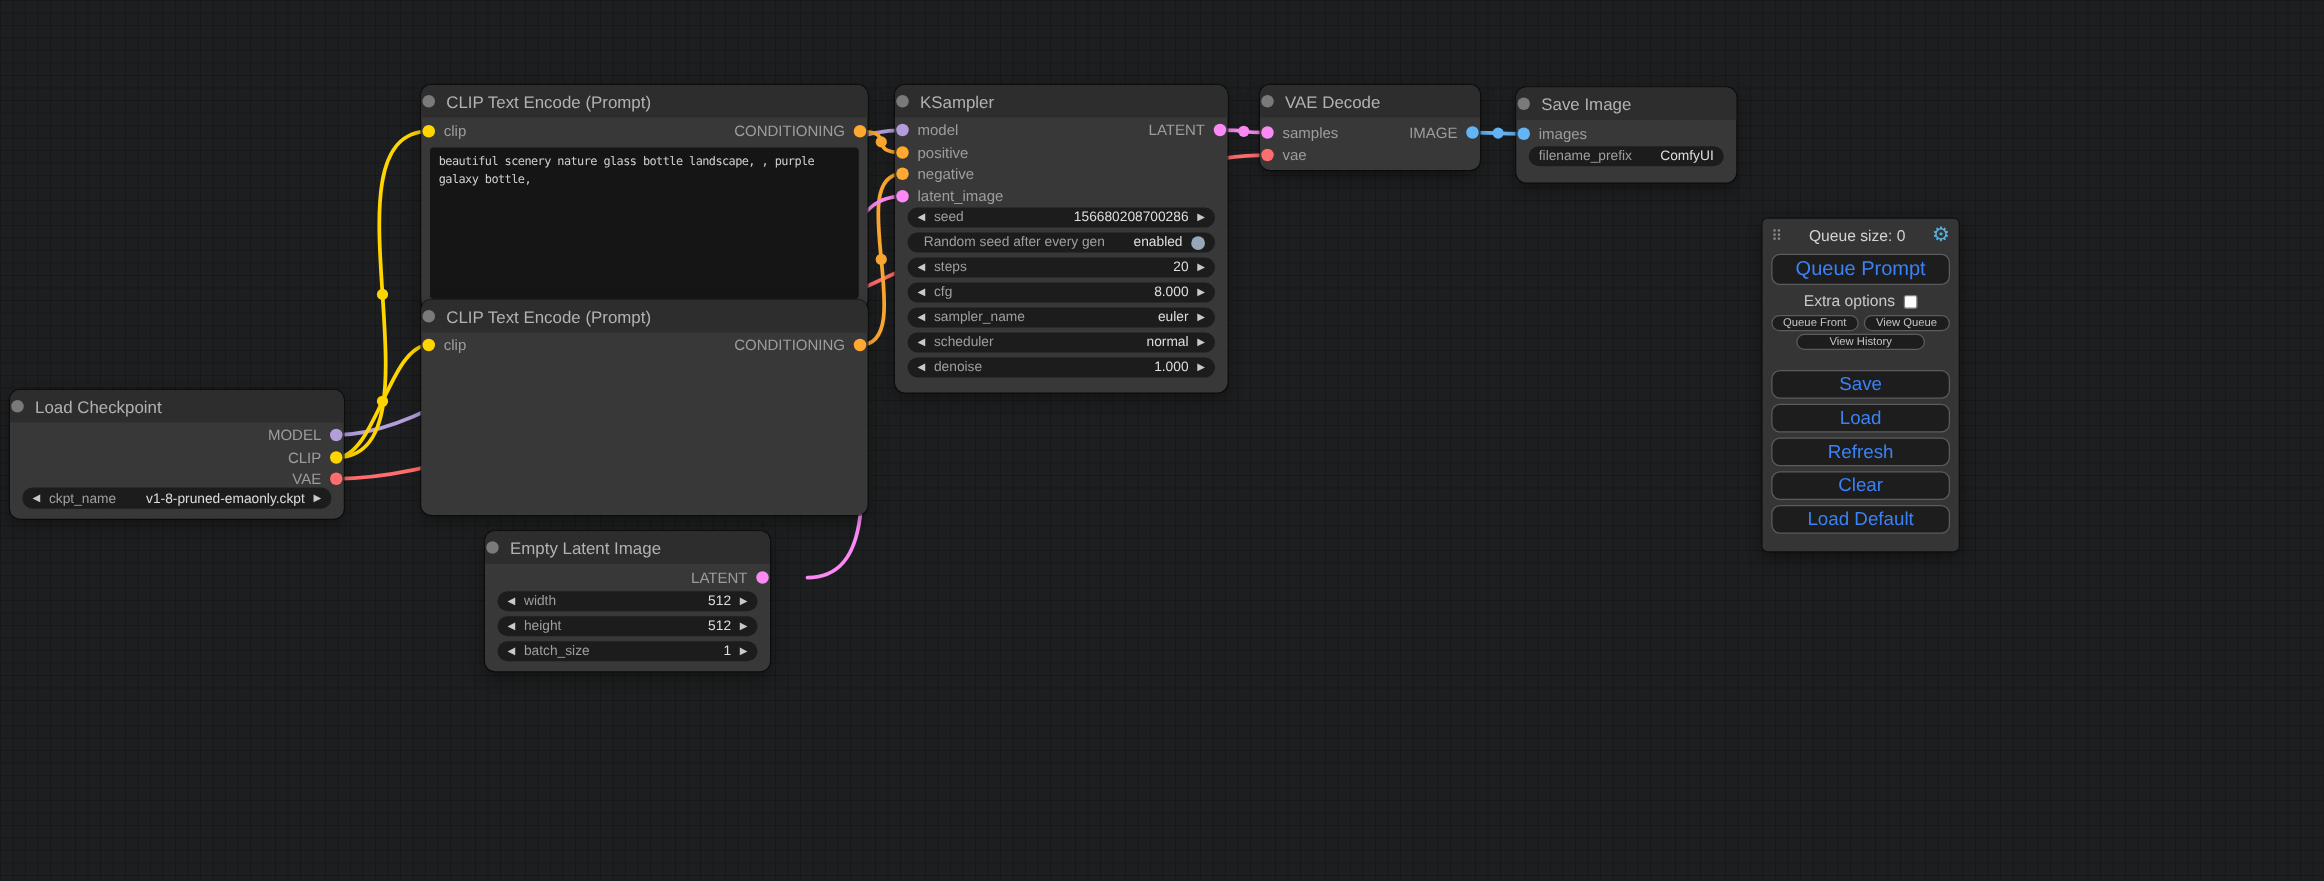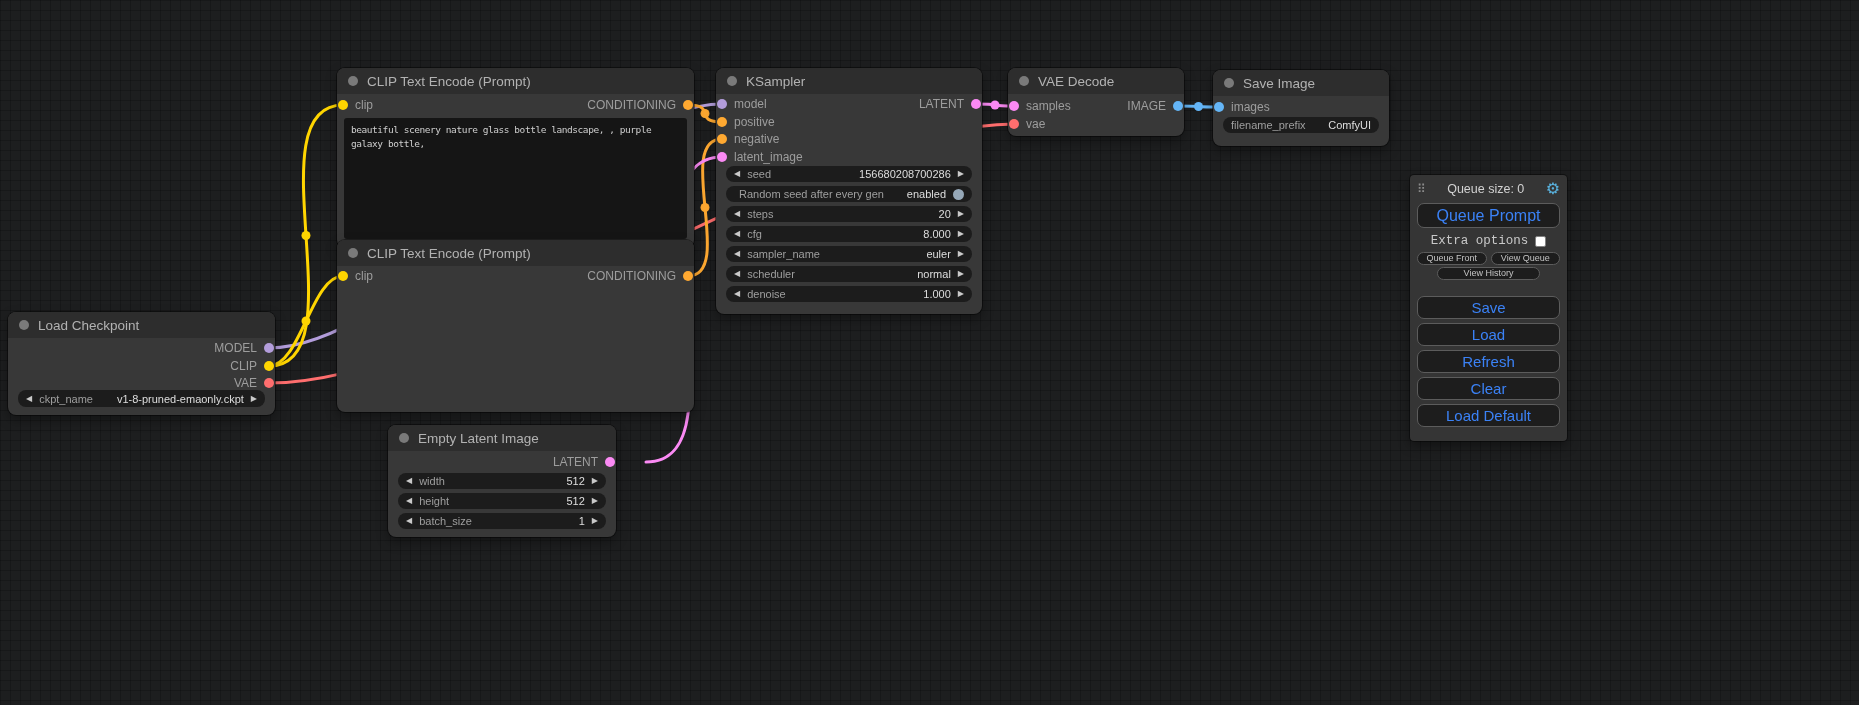--- a/index.html
+++ b/index.html
@@ -22,21 +22,21 @@
   
   .node {
     position: absolute;
     background: #383838;
     border-radius: 8px;
     box-shadow: 0 0 0 1px rgba(0,0,0,0.45), 0 5px 12px rgba(0,0,0,0.35);
   }
   .ntitle {
     height: 26px;
     display: flex; align-items: center; gap: 9px;
-    padding: 0 11px;
+    padding: 0 1px;
     background: #2d2d2d;
     border-radius: 8px 8px 0 0;
     font-size: 13.5px; color: #b2b2b2;
     cursor: move;
   }
   .tdot { width: 10px; height: 10px; border-radius: 50%; background: #7a7a7a; flex: 0 0 auto; }
 
   .port {
     position: absolute;
     height: 14px;
@@ -98,21 +98,21 @@
   .qp-handle { color: #8a8a8a; font-size: 12px; cursor: grab; }
   .qp-size { flex: 1; text-align: center; font-size: 12.5px; color: #d2d2d2; }
   .qp-gear { font-size: 16px; line-height: 1; cursor: pointer; }
   .queue-panel button { font-family: inherit; cursor: pointer; }
   .qp-big {
     display: block; width: 100%; height: 23px; margin: 4px 0;
     background: #1d1d1d; border: 1px solid #5c5c5c; border-radius: 7px;
     color: #3b82f6; font-size: 15px; line-height: 1;
   }
   .qp-queue { height: 25px; font-size: 16px; }
-  .qp-extra { display: flex; align-items: center; justify-content: center; gap: 7px; font-size: 12.5px; height: 18px; color: #c9c9c9; font-family: Liberation Mono, monospace; }
+  .qp-extra { display: flex; align-items: center; justify-content: center; gap: 7px; font-size: 12.5px; height: 18px; color: #c9c9c9; }
   .qp-checkbox { width: 11px; height: 11px; background: #ffffff; border: 1px solid #808080; border-radius: 2px; cursor: pointer; }
   .qp-row { display: flex; gap: 4px; justify-content: center; margin: 2px 0; }
   .qp-small {
     flex: 1; height: 13px; padding: 0;
     background: #1d1d1d; border: 1px solid #5c5c5c; border-radius: 7px;
     color: #c4c4c4; font-size: 9px; line-height: 1;
   }
   .qp-history { flex: 0 0 72%; }
   .qp-gap { height: 10px; }
 </style>

